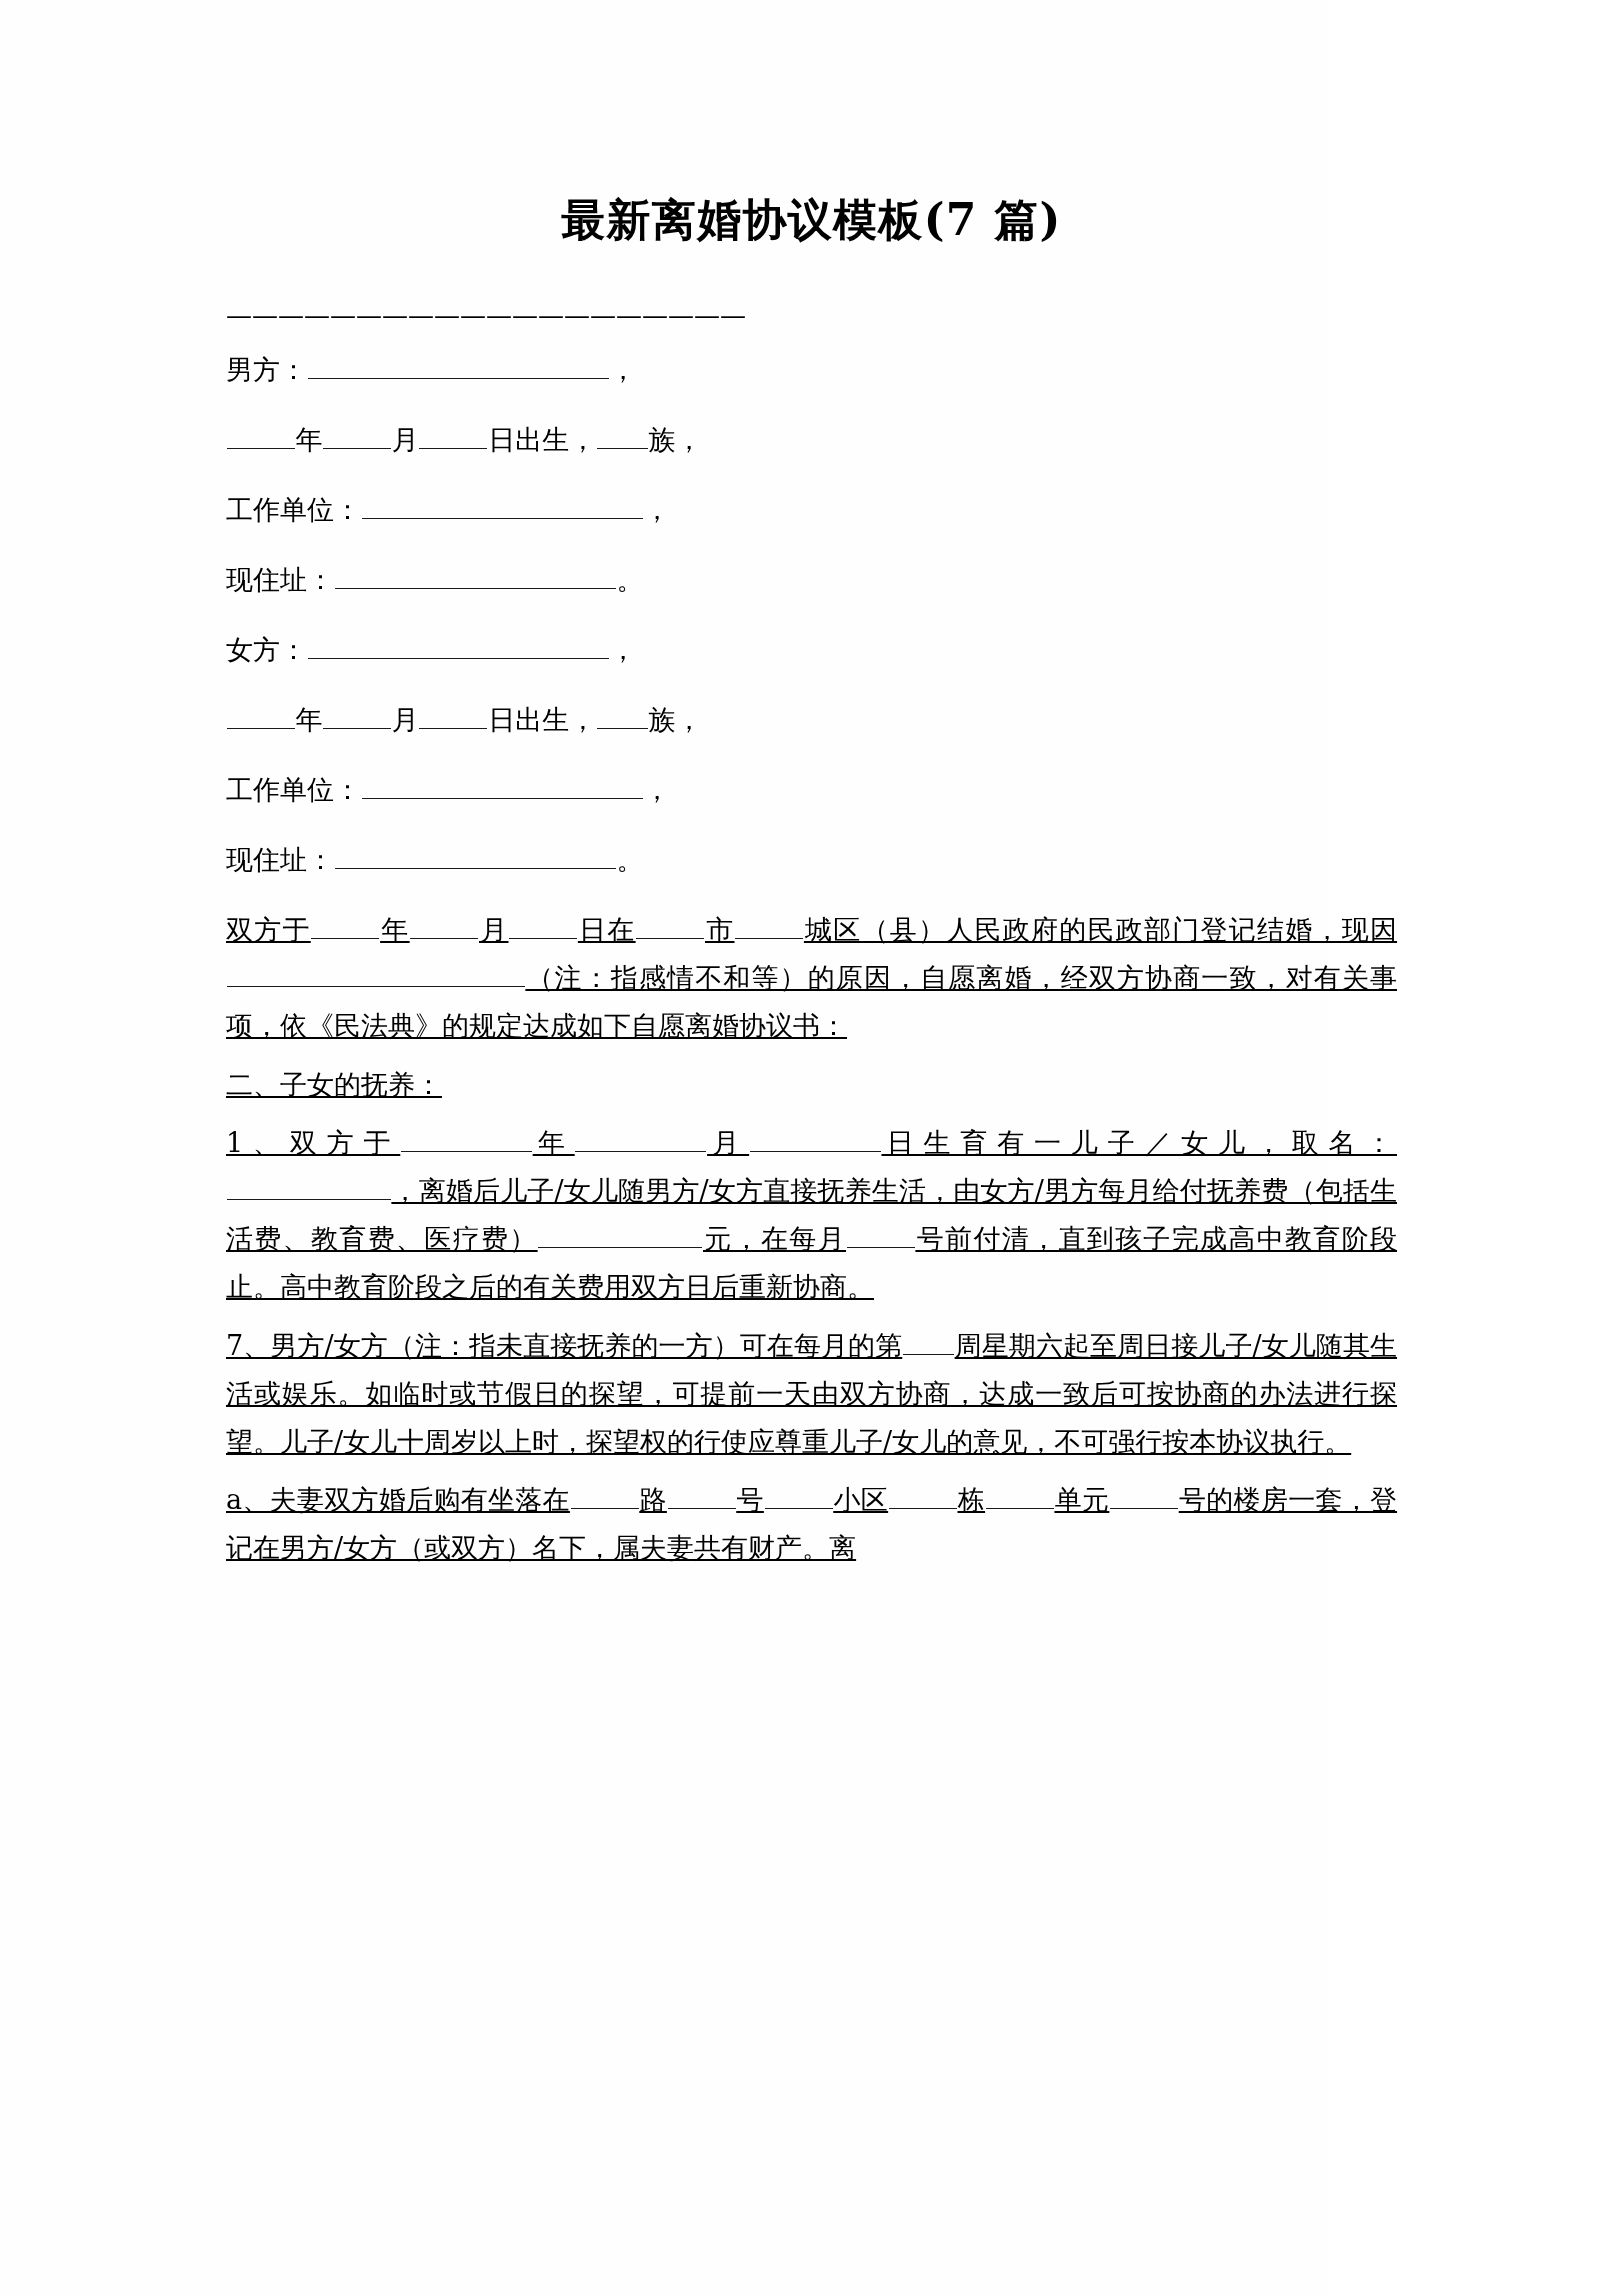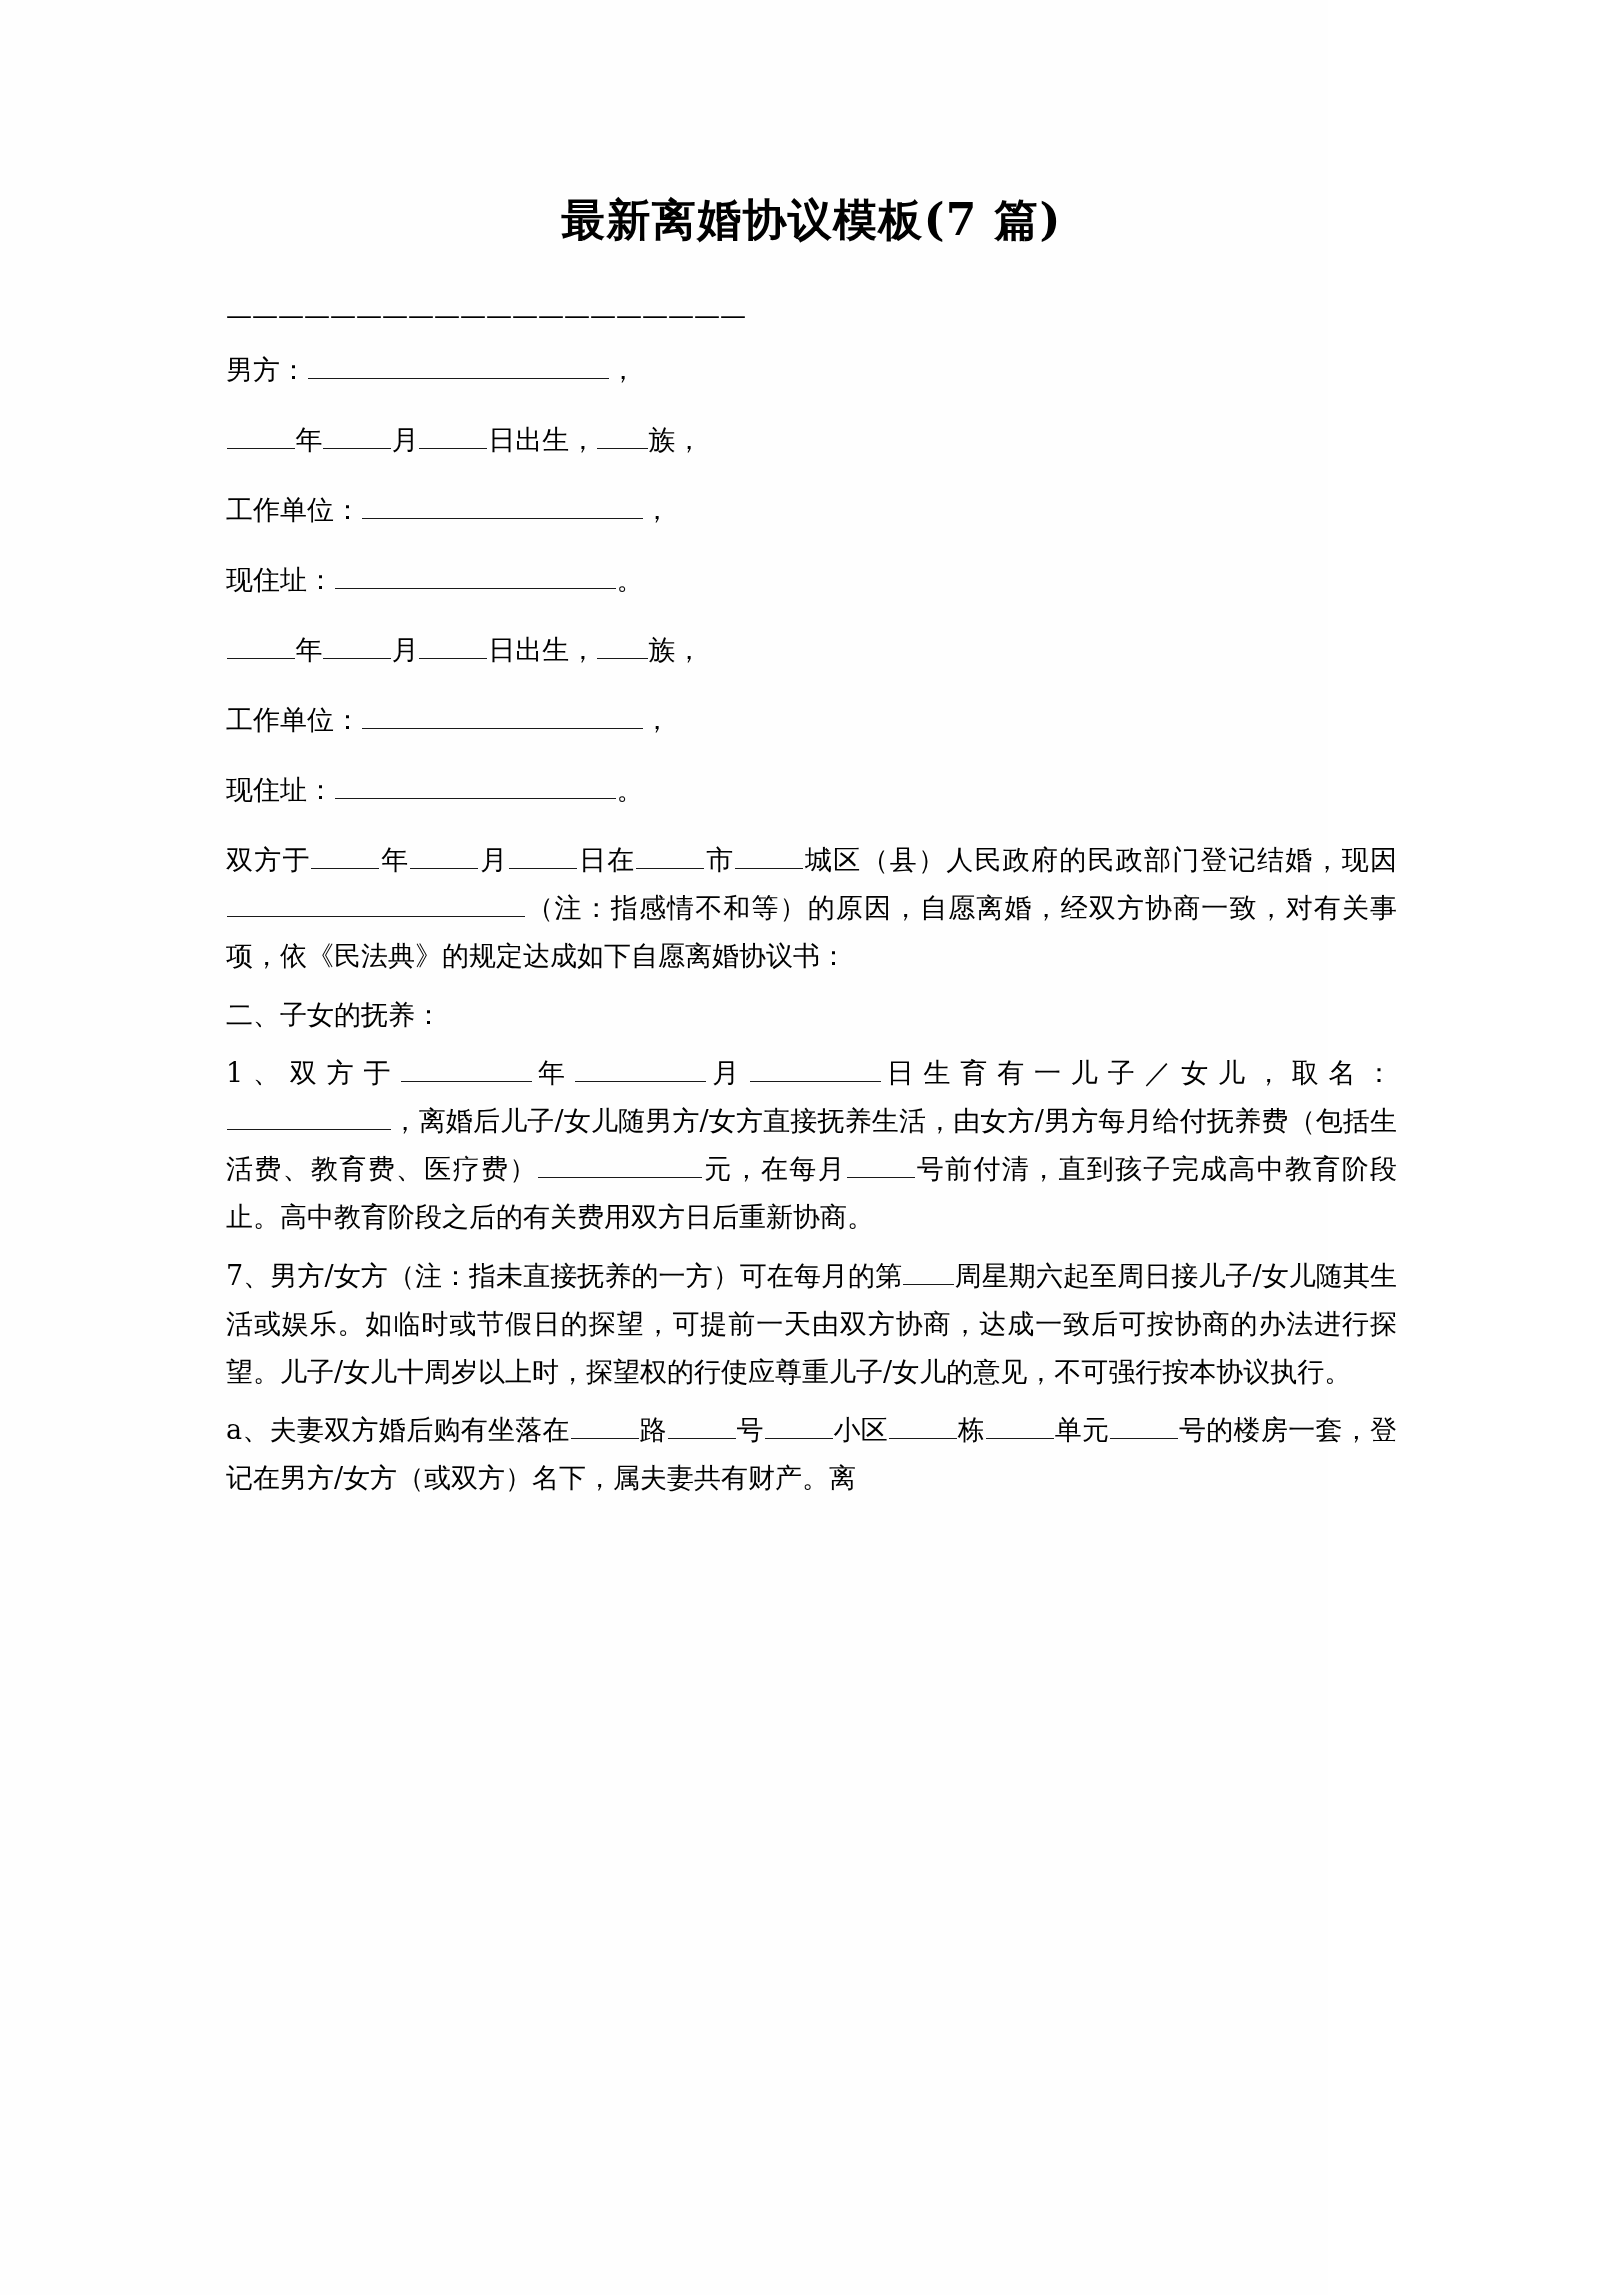--- a/index.html
+++ b/index.html
@@ -56,20 +56,21 @@
   }
 
   
   .p {
     font-size: 27px;
     line-height: 48px;
     margin: 0;
     text-align: justify;
     text-justify: inter-ideograph;
     word-break: break-all;
+    text-decoration: underline;
   }
 
   
   .p-loose {
     font-size: 27px;
     line-height: 48px;
     margin: 10px 0 22px 0;
     white-space: nowrap;
   }
 
@@ -116,20 +117,23 @@
     </div>
 
     <div class="p-loose">
       <span>工作单位：</span><span class="u u-xxl"></span><span>，</span>
     </div>
 
     <div class="p-loose">
       <span>现住址：</span><span class="u u-xxl"></span><span>。</span>
     </div>
 
+    <div class="p-loose">
+      <span>女方：</span><span class="u u-name"></span><span>，</span>
+    </div>
 
     <div class="p-loose">
       <span class="u u-m"></span><span>年</span><span class="u u-m"></span><span>月</span><span class="u u-m"></span><span>日出生，</span><span class="u u-s"></span><span>族，</span>
     </div>
 
     <div class="p-loose">
       <span>工作单位：</span><span class="u u-xxl"></span><span>，</span>
     </div>
 
     <div class="p-loose">

